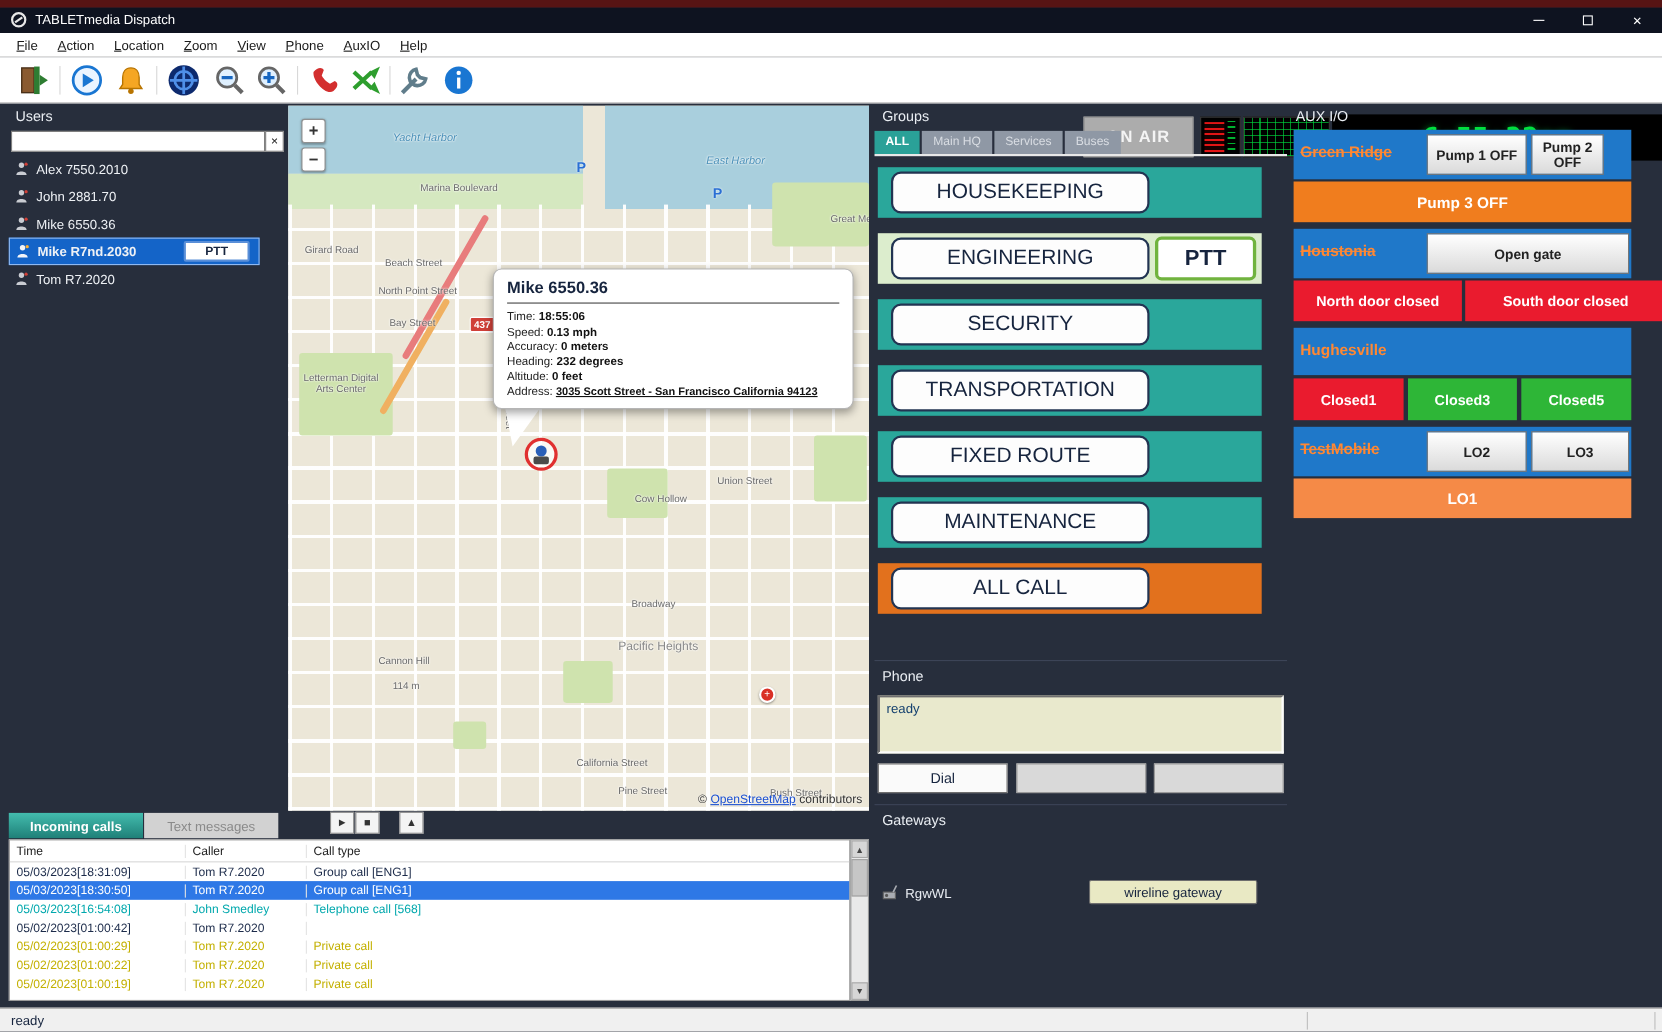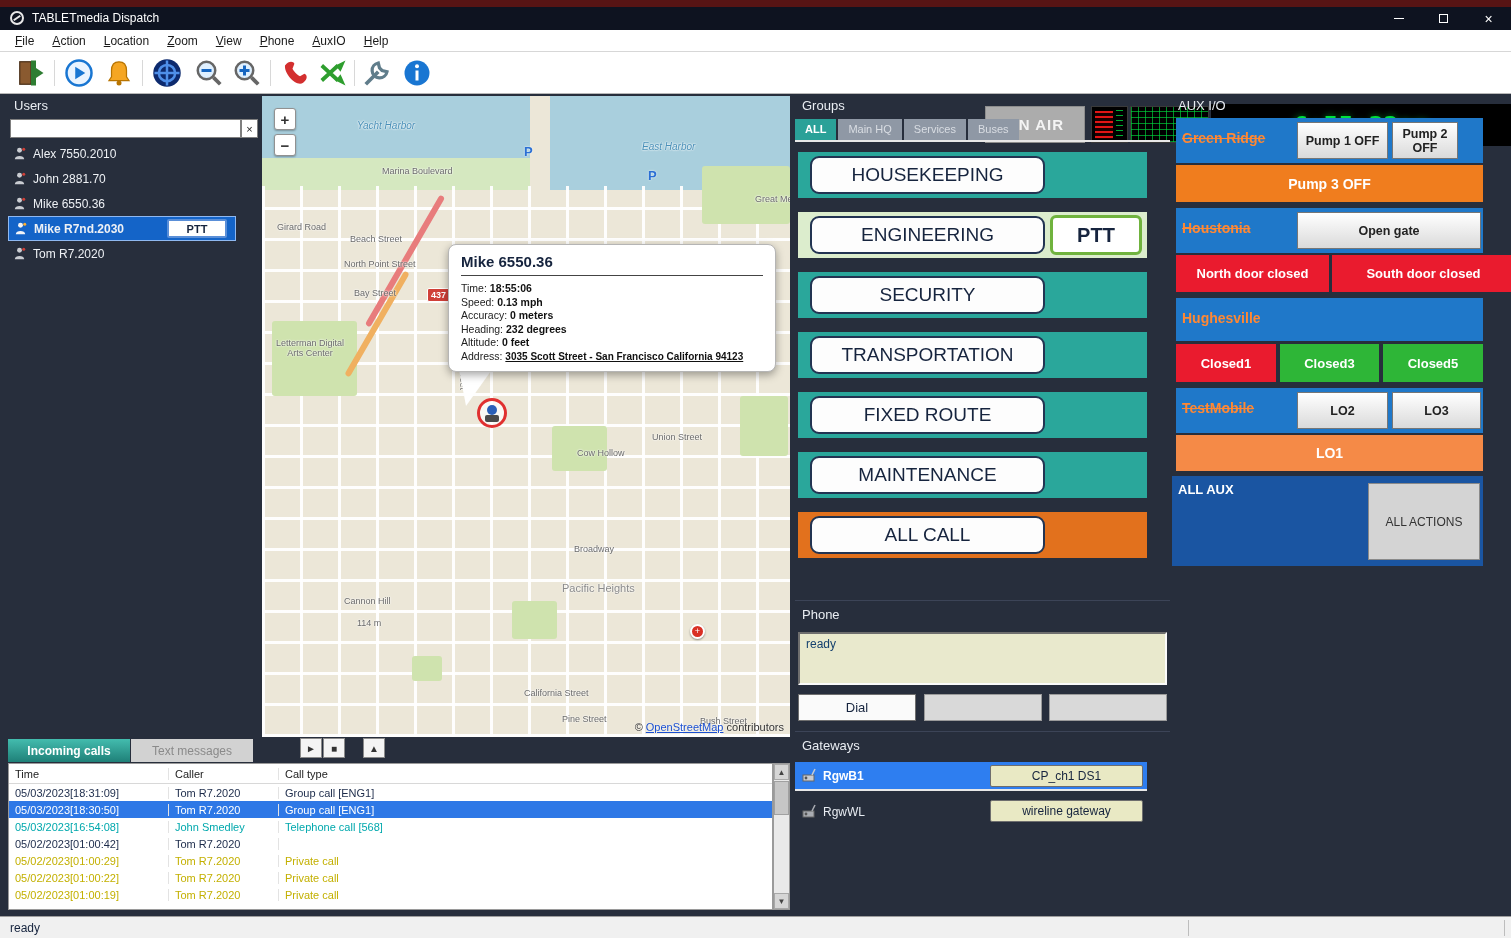--- a/index.html
+++ b/index.html
@@ -388,29 +388,20 @@
 
   <div class="hsep" style="left:795px; top:600px; width:375px;"></div>
   <div class="panel-title" style="left:802px; top:607px;">Phone</div>
   <div class="ready-box">ready</div>
   <div class="pbtn" style="left:798px; width:118px; background:#fafafa;">Dial</div>
   <div class="pbtn" style="left:924px; width:118px; background:#d9d9d9; border-color:#9a9a9a;"></div>
   <div class="pbtn" style="left:1049px; width:118px; background:#d9d9d9; border-color:#9a9a9a;"></div>
 
   <div class="hsep" style="left:795px; top:731px; width:375px;"></div>
   <div class="panel-title" style="left:802px; top:738px;">Gateways</div>
-  <div class="gwrow sel" style="top:762px;">
-    <svg viewBox="0 0 16 16">
-        <rect x="2" y="7" width="11" height="6" fill="#c9ccd2" stroke="#666"></rect>
-        <line x1="11" y1="7" x2="14" y2="1" stroke="#c9ccd2" stroke-width="1.5"></line>
-        <circle cx="5" cy="10" r="1.4" fill="#555"></circle>
-      </svg>
-    <span>RgwB1</span>
-    <span class="gwchan">CP_ch1 DS1</span>
-  </div>
   <div class="gwrow" style="top:797px;">
     <svg viewBox="0 0 16 16">
         <rect x="2" y="7" width="11" height="6" fill="#a9acb2" stroke="#666"></rect>
         <line x1="11" y1="7" x2="14" y2="1" stroke="#a9acb2" stroke-width="1.5"></line>
         <circle cx="5" cy="10" r="1.4" fill="#555"></circle>
       </svg>
     <span>RgwWL</span>
     <span class="gwchan">wireline gateway</span>
   </div>
 
@@ -437,24 +428,20 @@
   <div class="auxgreen" style="left:1280px; top:344px; width:99px; height:38px;">Closed3</div>
   <div class="auxgreen" style="left:1383px; top:344px; width:100px; height:38px;">Closed5</div>
 
   <div class="auxrow" style="top:388px; height:45px;">
     <span class="auxlbl strike">TestMobile</span>
     <div class="auxwbtn" style="left:121px; width:91px;">LO2</div>
     <div class="auxwbtn" style="left:216px; width:89px;">LO3</div>
   </div>
   <div class="auxwide" style="top:435px; height:36px; background:#f58a47;">LO1</div>
 
-  <div class="allaux">
-    <span class="lbl">ALL AUX</span>
-    <div class="allactions">ALL ACTIONS</div>
-  </div>
 
   <div class="ctab active" style="left:8px;">Incoming calls</div>
   <div class="ctab inactive" style="left:131px;">Text messages</div>
   <div class="pbk" style="left:300px;">►</div>
   <div class="pbk" style="left:323px;">■</div>
   <div class="pbk" style="left:363px;">▲</div>
 
   <div class="ctable">
     <div class="crow hdr">
       <span class="c1">Time</span>

